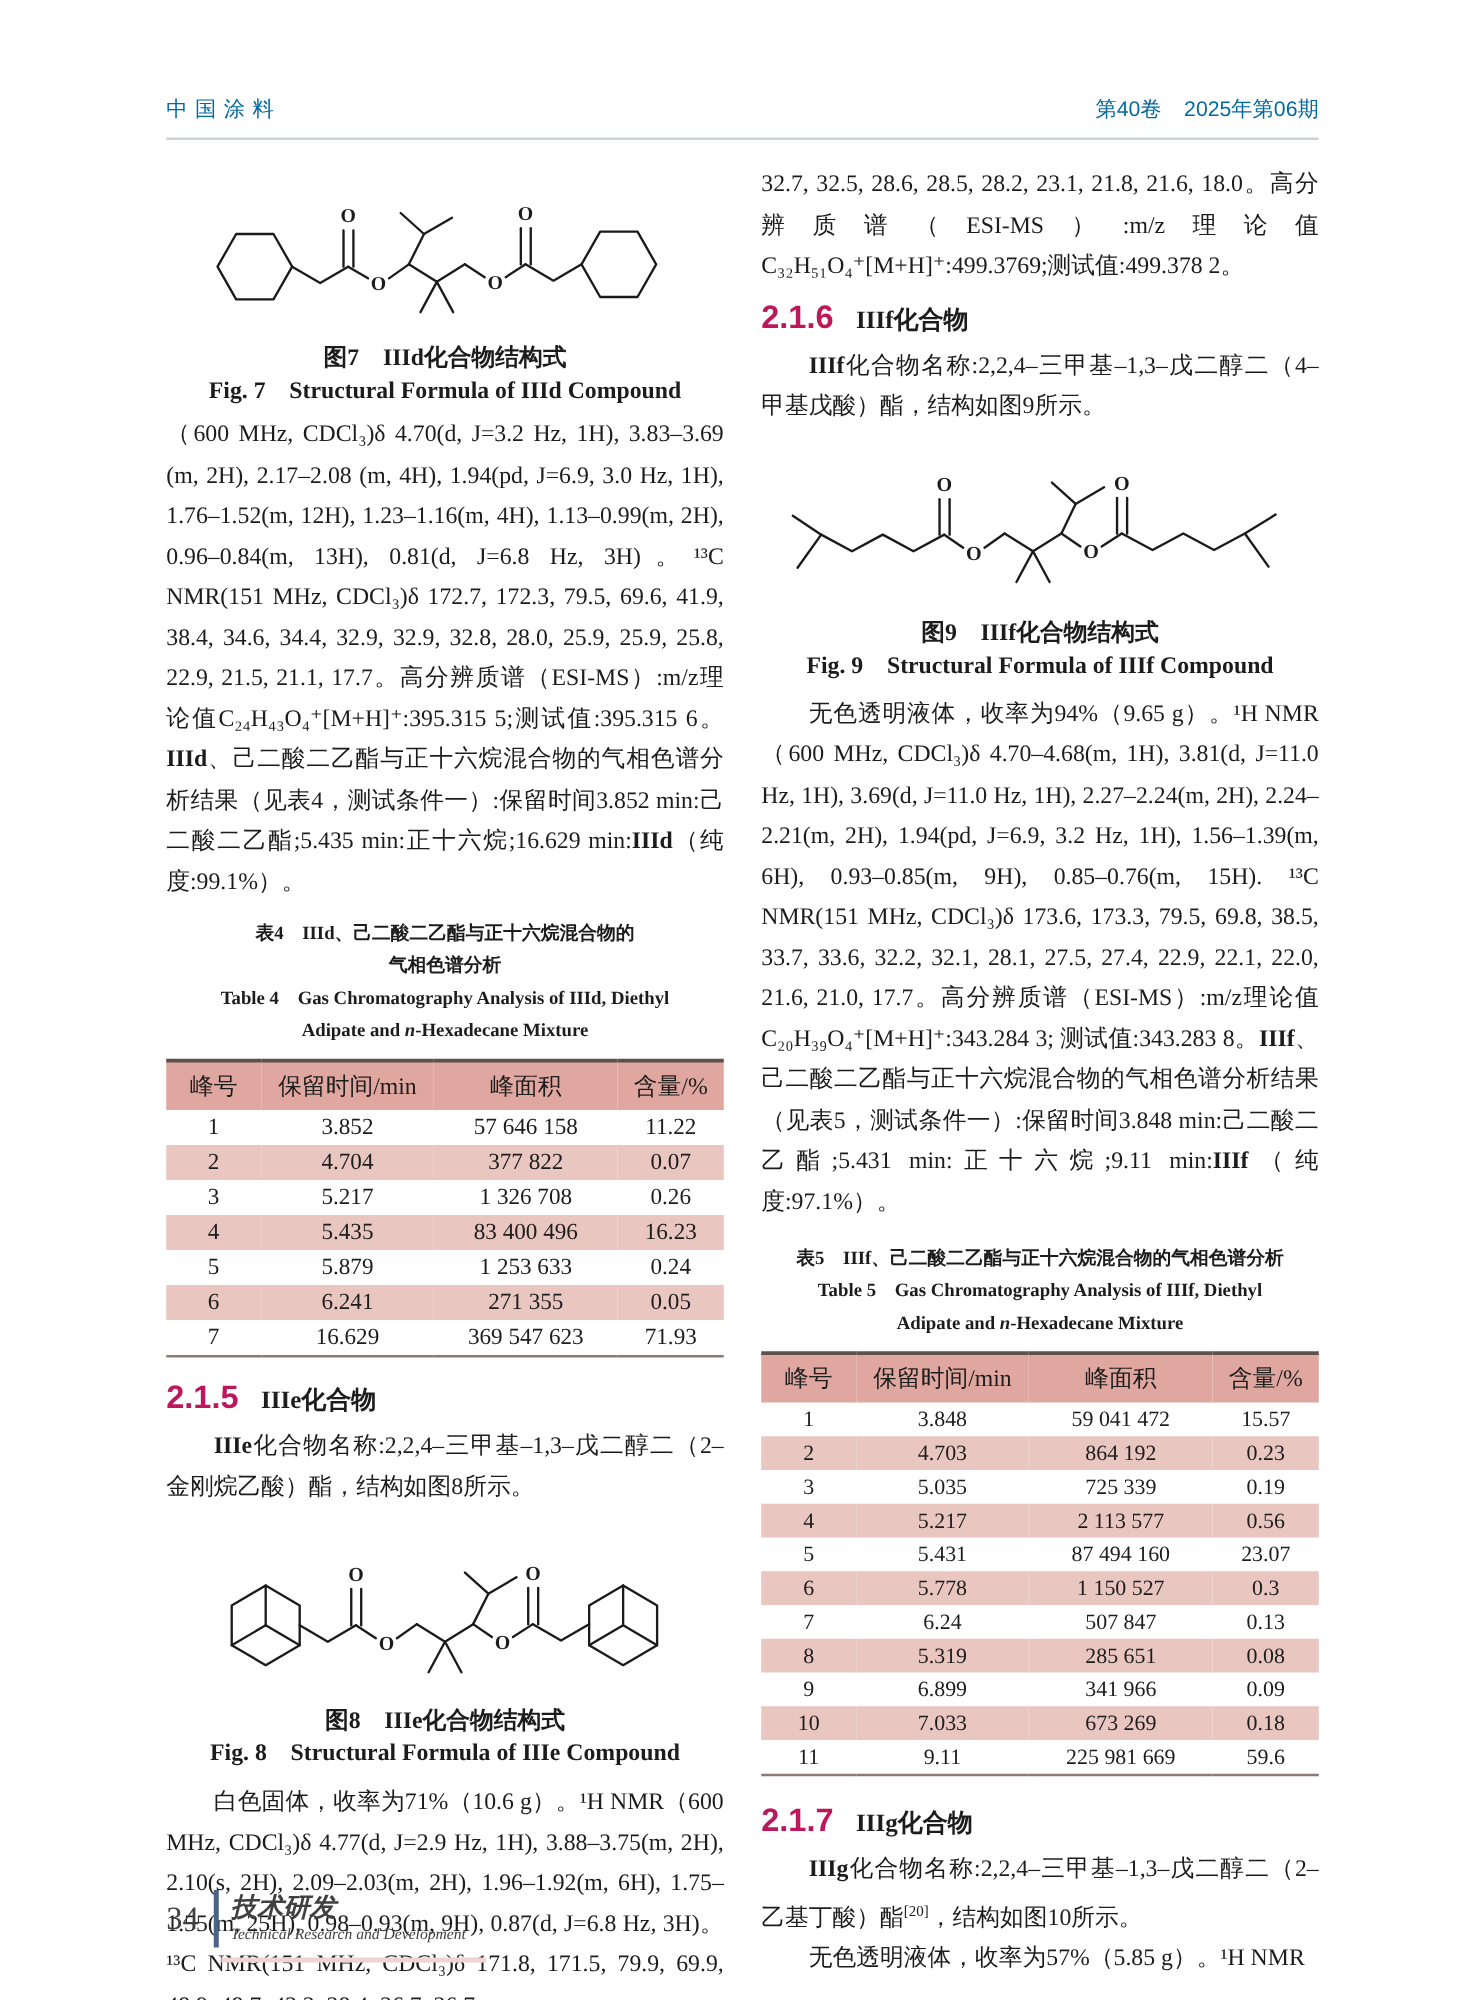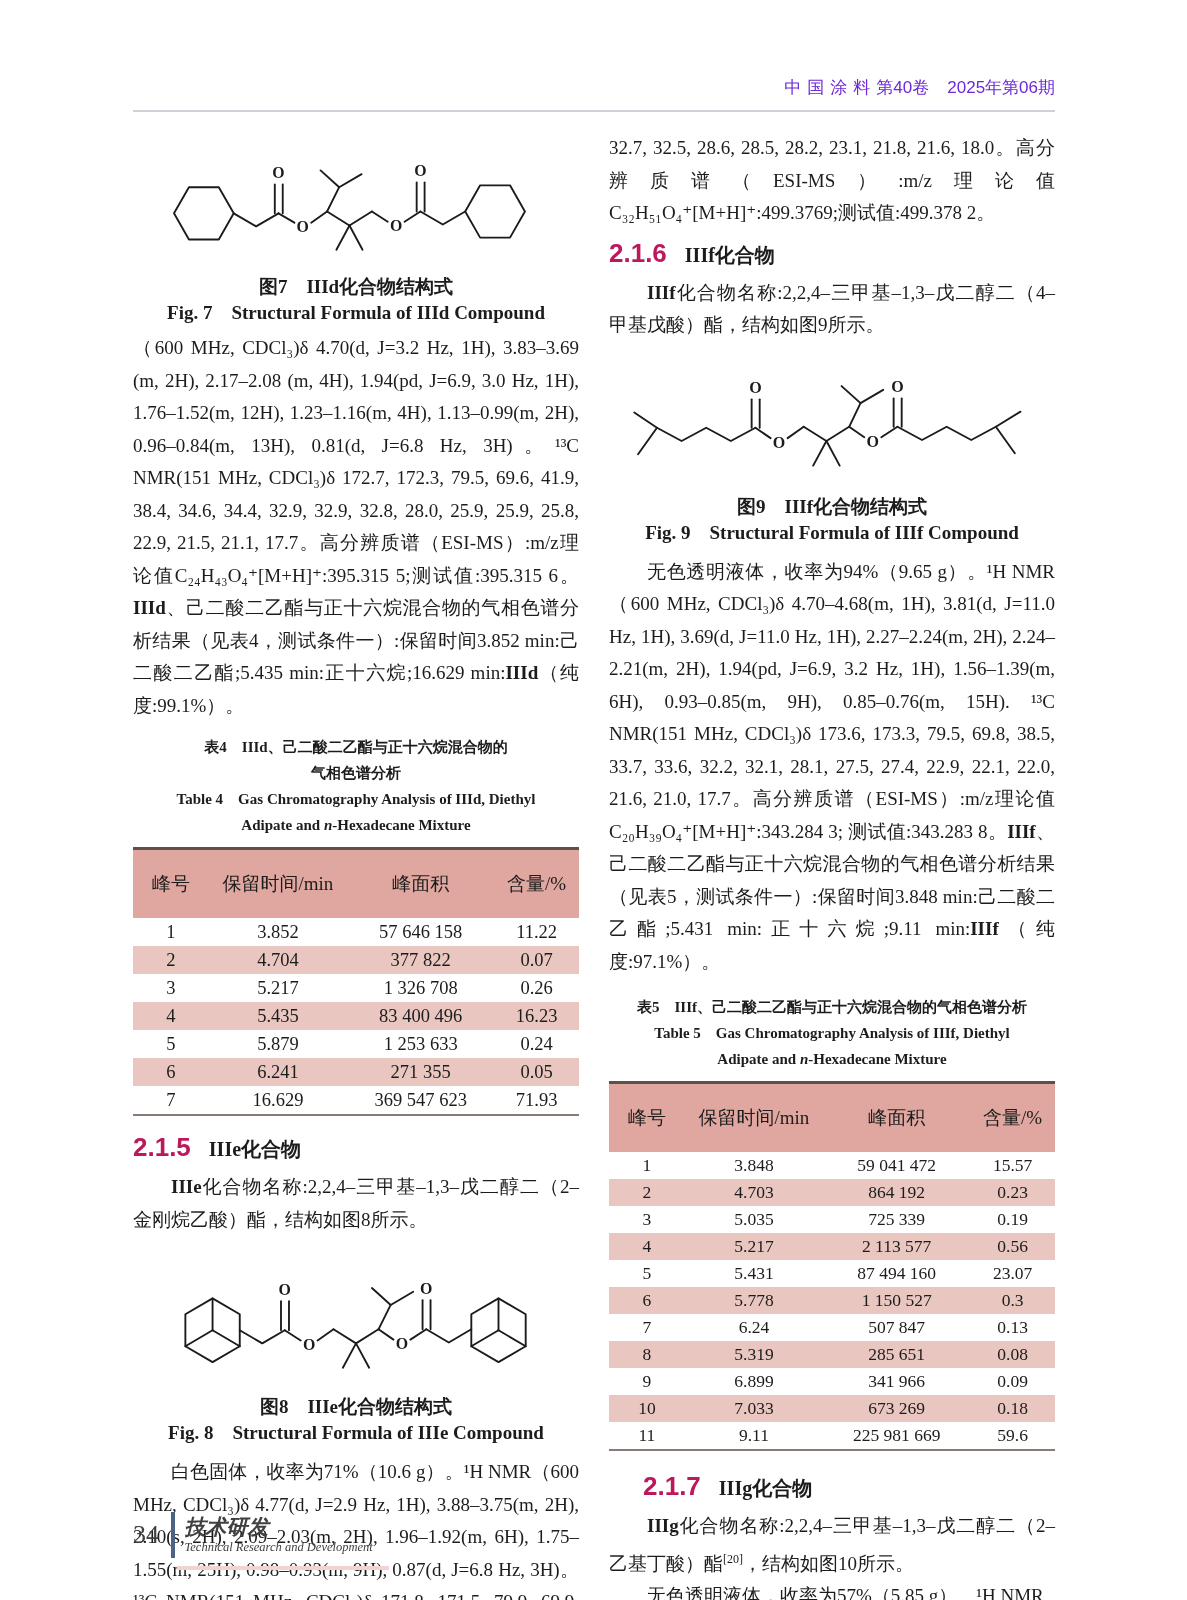--- a/index.html
+++ b/index.html
@@ -6,22 +6,22 @@
   body{
     width:1187px;height:1600px;
     background:#ffffff;
     font-family:"Liberation Serif","DejaVu Serif",serif;
     color:#1c1c1c;
     position:relative;
     overflow:hidden;
   }
   .page{box-sizing:border-box;width:1187px;height:1600px;padding:76px 132px 0 133px;}
   
-  .hdr{display:flex;justify-content:flex-end;align-items:flex-end;
-       color:#6d28d9;font-size:17px;font-family:"Liberation Sans","DejaVu Sans",sans-serif;
+  .hdr{display:flex;justify-content:space-between;align-items:flex-end;
+       color:#0369a1;font-size:17px;font-family:"Liberation Sans","DejaVu Sans",sans-serif;
        padding-bottom:11px;border-bottom:2px solid #ccd2d8;}
   .hdr .journal{letter-spacing:6px;}
   .hdr .vol{margin-right:18px;}
   
   .cols{display:flex;gap:30px;margin-top:20px;}
   .col{width:446px;}
   
   p.body{font-size:19px;line-height:32.5px;text-align:justify;margin:0;}
   p.indent{text-indent:2em;}
   .bold{font-weight:bold;}
@@ -34,21 +34,21 @@
   .fig text{font-family:"Liberation Serif","DejaVu Serif",serif;font-size:17px;font-weight:bold;fill:#1b1b1b;text-anchor:middle;}
   
   .sec{margin:16px 0 8px;font-size:20px;}
   .sec .num{color:#be185d;font-family:"Liberation Sans","DejaVu Sans",sans-serif;margin-right:18px;font-size:26px;font-weight:bold;}
   .sec .ttl{font-weight:bold;}
   
   .tbl-title{text-align:center;font-weight:bold;font-size:15px;line-height:26px;margin:12px 0 9px;}
   .tbl-title .it{font-style:italic;}
   table{width:100%;border-collapse:collapse;text-align:center;
         border-top:3px solid #5e504c;border-bottom:2px solid #8a7a75;}
-  thead th{background:#dfa79f;font-weight:normal;font-size:19px;padding:21px 2px;}
+  thead th{background:#dfa79f;font-weight:normal;font-size:19px;padding:6px 2px;}
   tbody tr:nth-child(even){background:#e9c6c0;}
   .t4 td{padding:3.5px 2px;font-size:18.5px;}
   .t5 td{padding:3px 2px;font-size:17.5px;}
   .t4{margin-bottom:4px;}
   
   .footer{position:absolute;left:133px;bottom:42px;display:flex;align-items:center;color:#404040;}
   .footer .pageno{font-size:26px;padding-right:12px;}
   .footer .fbar{width:3.5px;height:46px;background:#4a6386;}
   .footer .flabels{padding-left:10px;font-style:italic;}
   .footer .f-zh{font-size:21px;font-weight:bold;font-family:"Liberation Sans","DejaVu Sans",sans-serif;line-height:24px;}
@@ -325,21 +325,21 @@
             </tr>
             <tr>
               <td>11</td>
               <td>9.11</td>
               <td>225 981 669</td>
               <td>59.6</td>
             </tr>
           </tbody>
       </table>
 
-      <div class="sec" style="margin-top:20px;margin-left:34px;">
+      <div class="sec" style="margin-top:20px;">
         <span class="num">2.1.7</span><span class="ttl">IIIg化合物</span>
       </div>
 
       <p class="body indent"><span class="bold">IIIg</span><span>化合物名称:2,2,4–三甲基–1,3–戊二醇二（2–乙基丁酸）酯</span><sup class="ref">[20]</sup><span>，结构如图10所示。</span></p>
 
       <p class="body indent"><span>无色透明液体，收率为57%（5.85 g）。¹H NMR</span></p>
 
     </div>
   </div>
 

